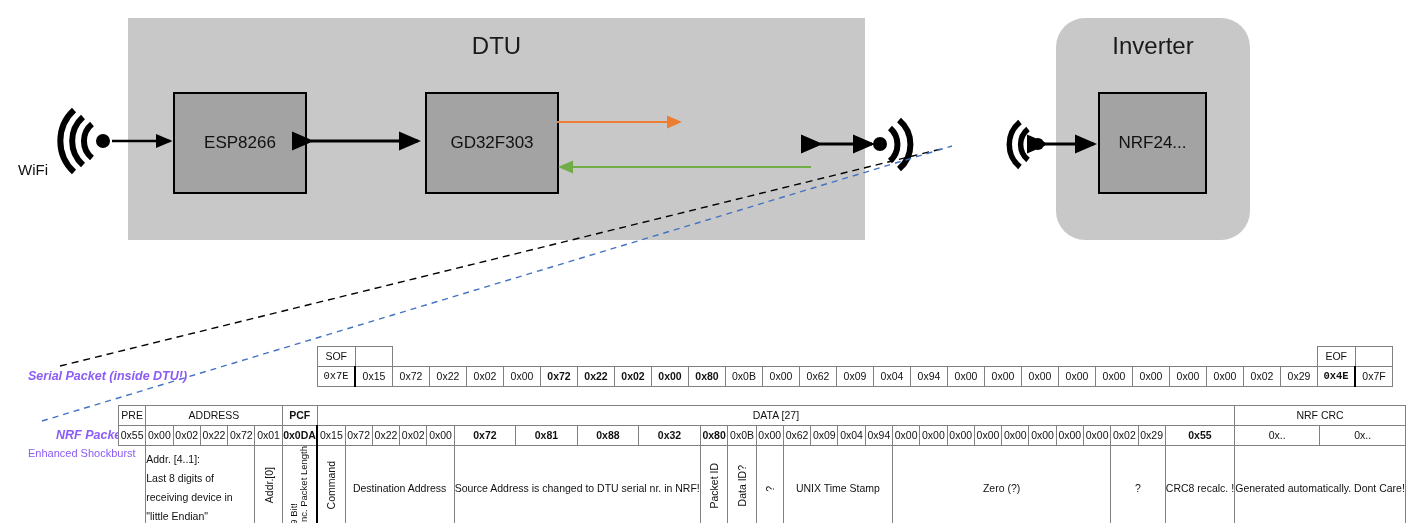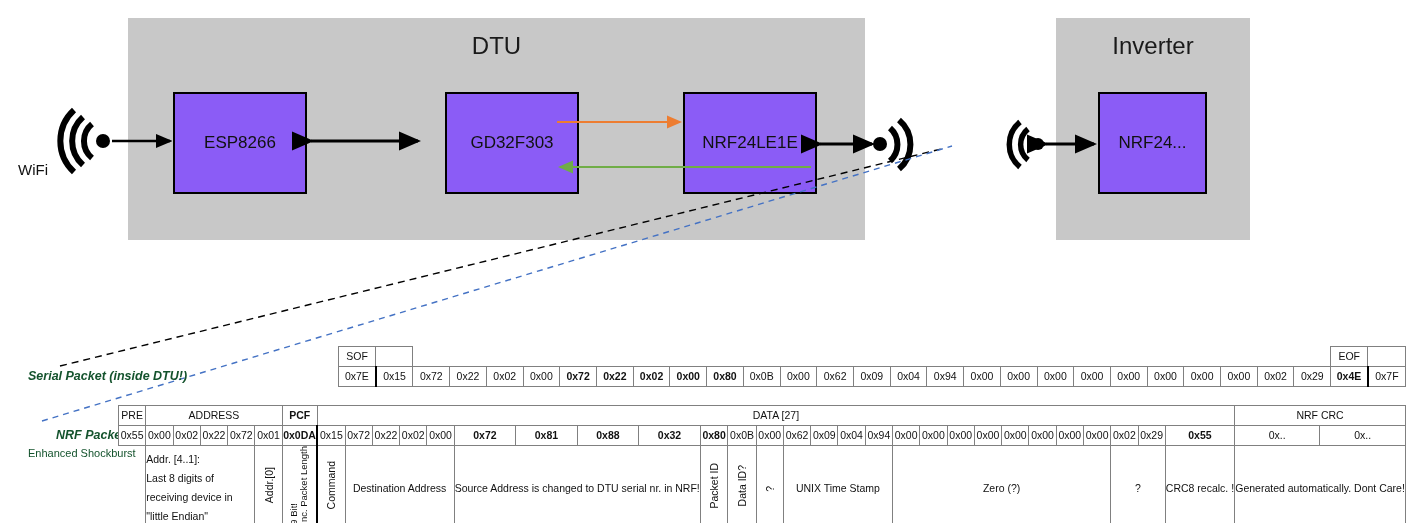--- a/index.html
+++ b/index.html
@@ -4,43 +4,43 @@
 <style>
   html,body{margin:0;padding:0;background:#ffffff;}
   body{width:1406px;height:523px;position:relative;overflow:hidden;
        font-family:"Liberation Sans",sans-serif;color:#111;}
 
   
   #block-diagram{position:absolute;left:0;top:0;width:1220px;height:300px;}
 
   .enclosure{position:absolute;background:#c8c8c8;}
   #dtu-enclosure{left:128px;top:18px;width:737px;height:222px;}
-  #inverter-enclosure{left:1056px;top:18px;width:194px;height:222px;}
+  #inverter-enclosure{left:1056px;top:18px;width:194px;height:222px;border-radius:29px;}
 
   .enclosure-title{position:absolute;left:0;right:0;top:14px;text-align:center;
     font-size:24px;color:#1a1a1a;}
 
-  .chip{position:absolute;background:#8b5cf6;border:2px solid #000;
+  .chip{position:absolute;background:#a3a3a3;border:2px solid #000;
     display:flex;align-items:center;justify-content:center;
     font-size:17px;color:#111;}
   #chip-esp8266{left:173px;top:92px;width:130px;height:98px;}
-  #chip-gd32f303{left:445px;top:92px;width:130px;height:98px;}
+  #chip-gd32f303{left:425px;top:92px;width:130px;height:98px;}
   #chip-nrf24le1e{left:683px;top:92px;width:130px;height:98px;}
   #chip-nrf24{left:1098px;top:92px;width:105px;height:98px;}
 
   .wifi-label{position:absolute;left:18px;top:133px;font-size:15px;margin-top:28px;}
 
   .arrow-svg{position:absolute;left:0;top:0;width:1406px;height:300px;
     pointer-events:none;}
 
   
   #packet-area{position:absolute;left:0;top:300px;width:1406px;height:223px;}
 
   .row-label{position:absolute;font-size:12.5px;font-weight:bold;font-style:italic;
-    color:#14532d;white-space:nowrap;}
+    color:#8b5cf6;white-space:nowrap;}
   #label-serial{left:28px;top:69px;}
   #label-nrf{left:28px;top:128px;margin-left:28px;}
   #label-esb{left:28px;top:147px;font-weight:normal;font-style:normal;font-size:11px;}
 
   table.pkt{position:absolute;border-collapse:collapse;table-layout:fixed;}
   table.pkt td{border:1px solid #808080;font-size:10.5px;text-align:center;
     padding:0;height:19px;line-height:19px;color:#111;background:#fff;
     white-space:nowrap;overflow:hidden;}
 
   
@@ -54,55 +54,54 @@
   .c-amber{background:#ffc000;font-weight:bold;}
   .c-blue{background:#bdd7ee;font-weight:bold;}
   .c-lav{background:#d0cece;margin-left:23px;}
   .c-yellow{background:#ffe699;}
   .c-salmon{background:#f4b183;font-weight:bold;}
   .c-salmonlt{background:#f8cbad;}
   .c-crcblue{background:#8faadc;}
   .c-ltgray{background:#f2f2f2;}
 
   
-  #serial-table{left:338px;top:46px;padding-left:25px;}
+  #serial-table{left:317px;top:46px;padding-left:25px;}
   #nrf-table{left:118px;top:105px;}
 
   
   td.desc{height:62px;line-height:1.2;font-size:10.5px;vertical-align:middle;
     padding:2px 3px;text-align:center;background:#fff;}
   td.desc.left{text-align:left;}
   td.rot{height:62px;padding:0;}
   .rot-inner{writing-mode:vertical-rl;transform:rotate(180deg);
     display:inline-block;font-size:10.5px;line-height:1.15;text-align:center;}
   .rot2{writing-mode:vertical-rl;transform:rotate(180deg);display:inline-block;
     font-size:9.5px;line-height:1.15;}
 
   .thick-l{border-left:2px solid #000 !important;}
-  .thick-r{border-right:2px solid #000 !important;}
+  .thick-r{border-right:2px solid #000 !important;font-family:Liberation Mono, monospace;}
 
   .connector-svg{position:absolute;left:0;top:0;width:1406px;height:523px;
     pointer-events:none;}
 </style>
 </head>
 <body>
 
 <div id="block-diagram">
 
   <div class="enclosure" id="dtu-enclosure">
     <div class="enclosure-title">DTU</div>
   </div>
 
   <div class="enclosure" id="inverter-enclosure">
     <div class="enclosure-title">Inverter</div>
   </div>
 
   <div class="chip" id="chip-esp8266">ESP8266</div>
   <div class="chip" id="chip-gd32f303">GD32F303</div>
-  <div class="chip" id="chip-nrf24le1e">NRF24LE1E</div>
   <div class="chip" id="chip-nrf24">NRF24...</div>
 
   <div class="wifi-label">WiFi</div>
 
   <svg class="arrow-svg" viewBox="0 0 1406 300">
     <defs>
       <marker id="ah-black" markerWidth="7" markerHeight="7" refX="6" refY="3" orient="auto">
         <path d="M0,0 L7,3 L0,6 z" fill="#000"></path>
       </marker>
       <marker id="ah-black-s" markerWidth="7" markerHeight="7" refX="6" refY="3" orient="auto">

